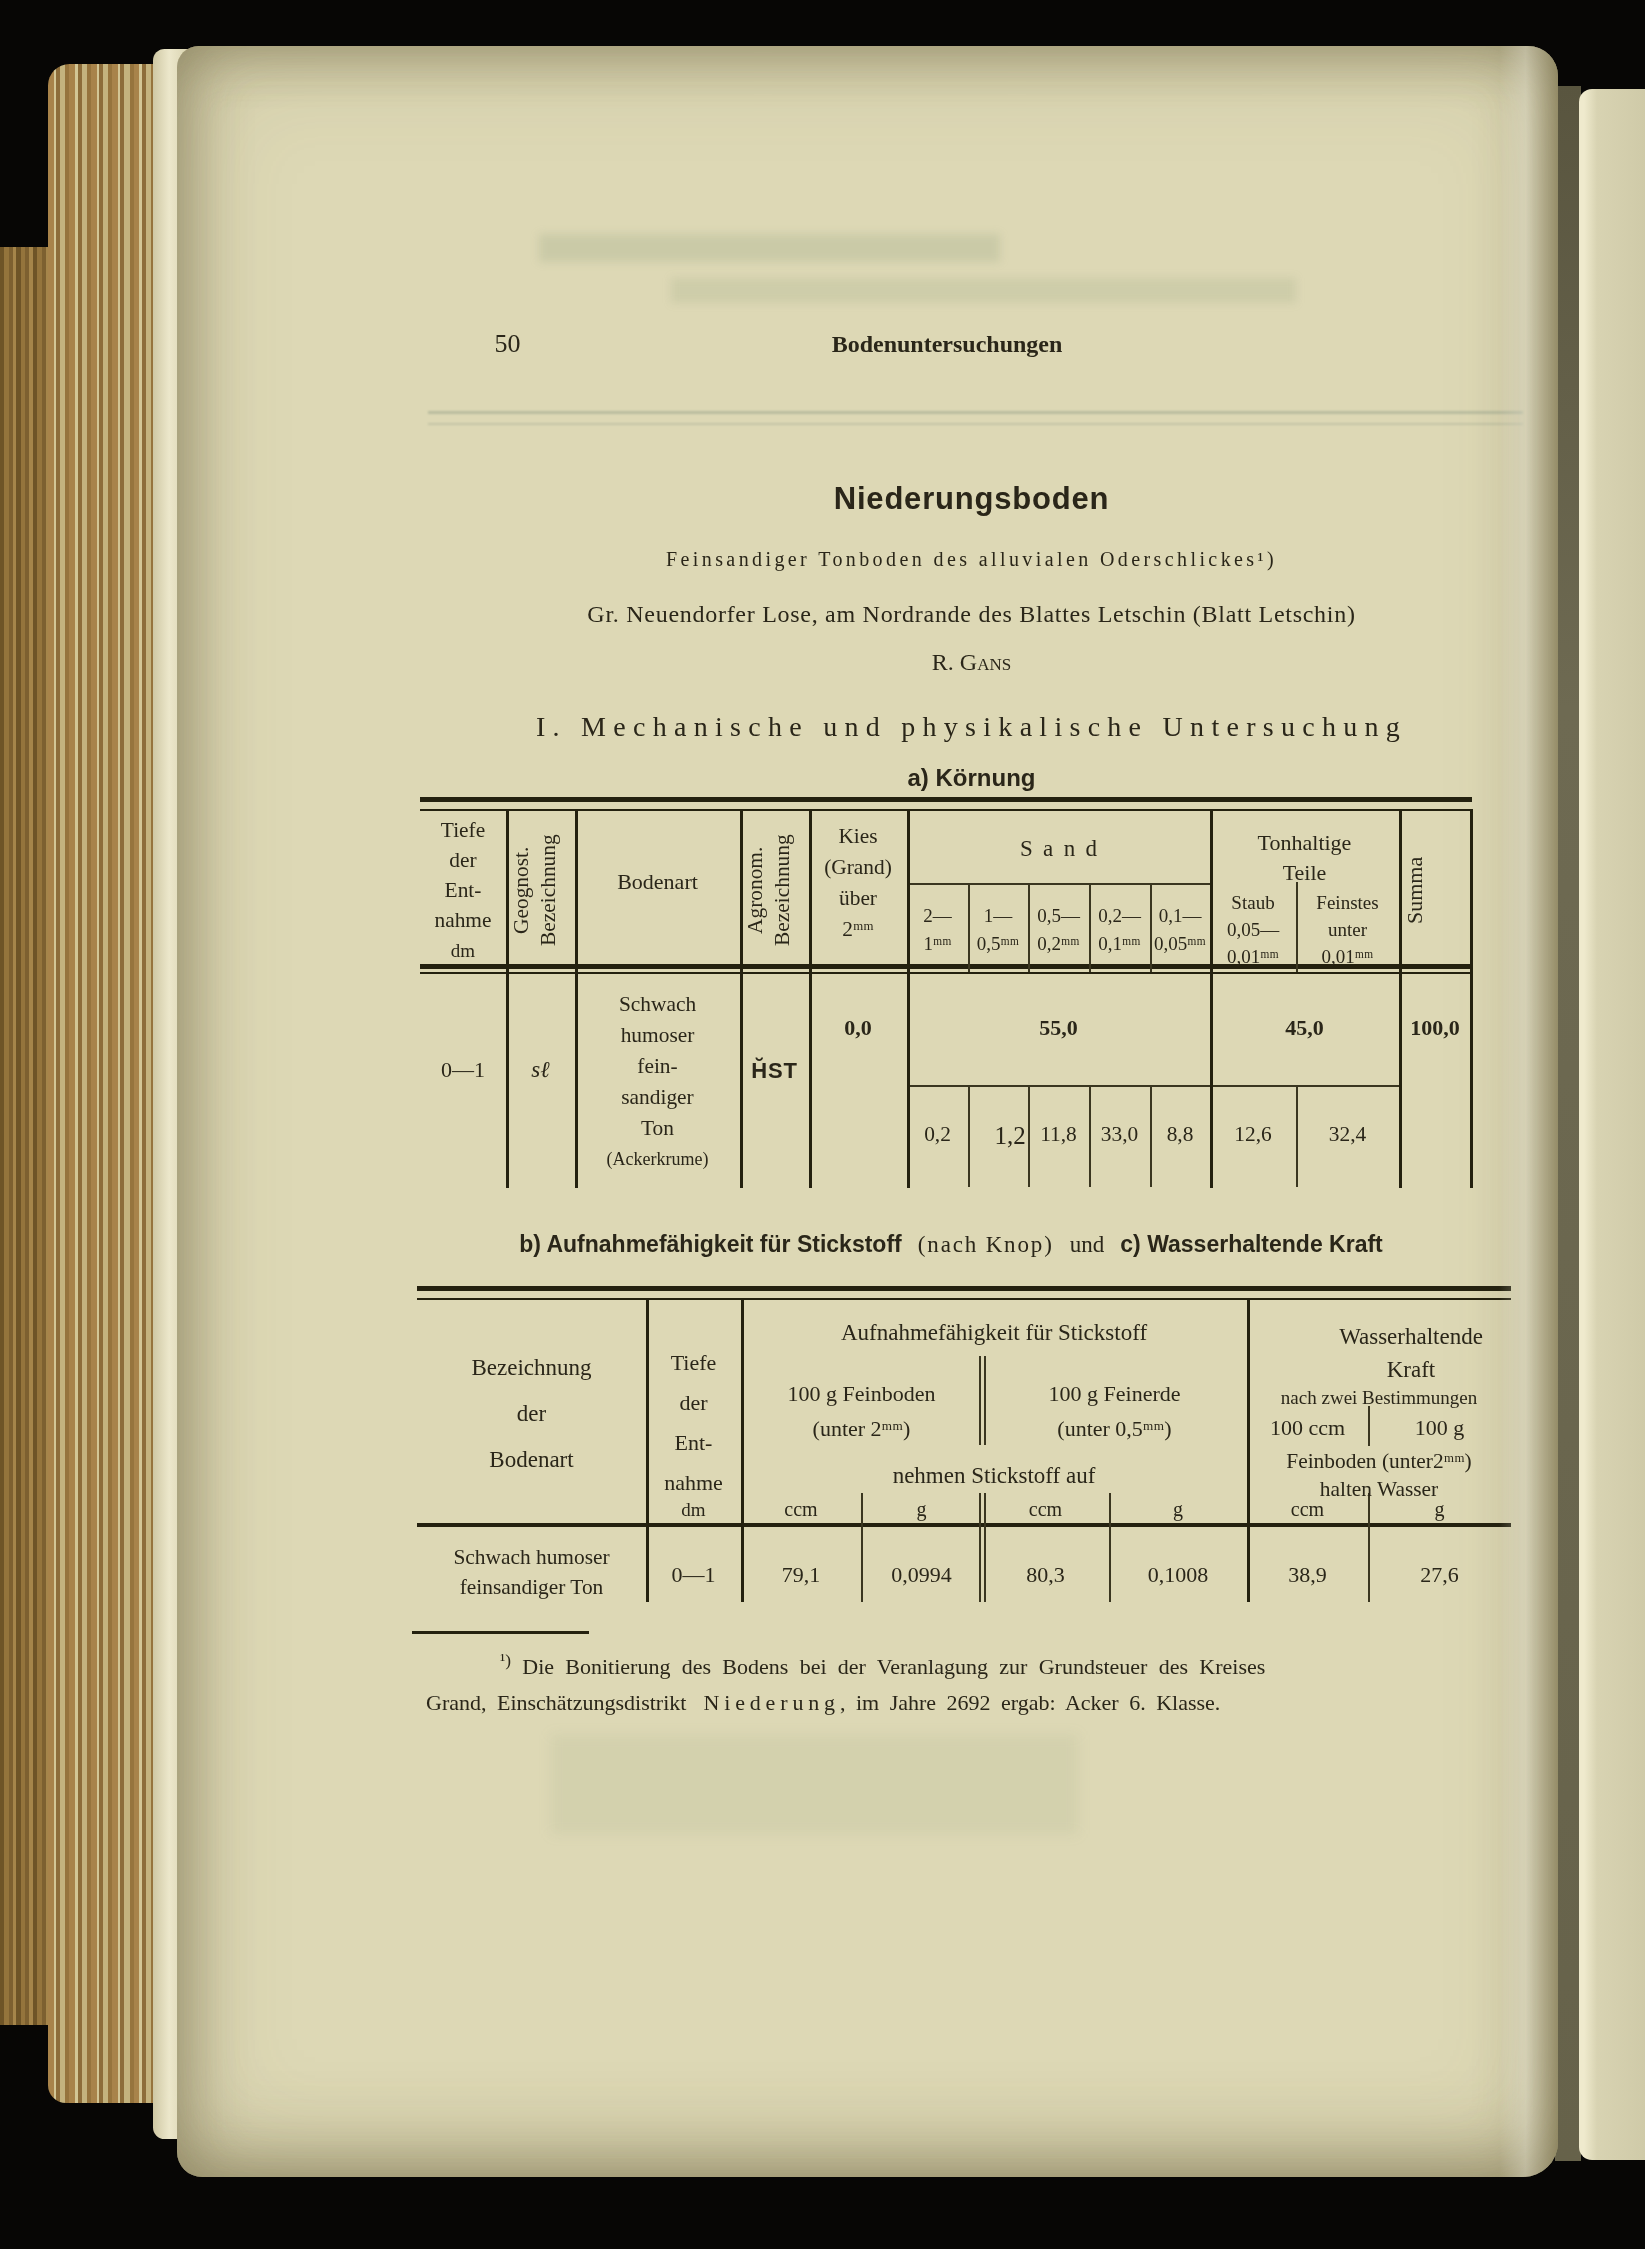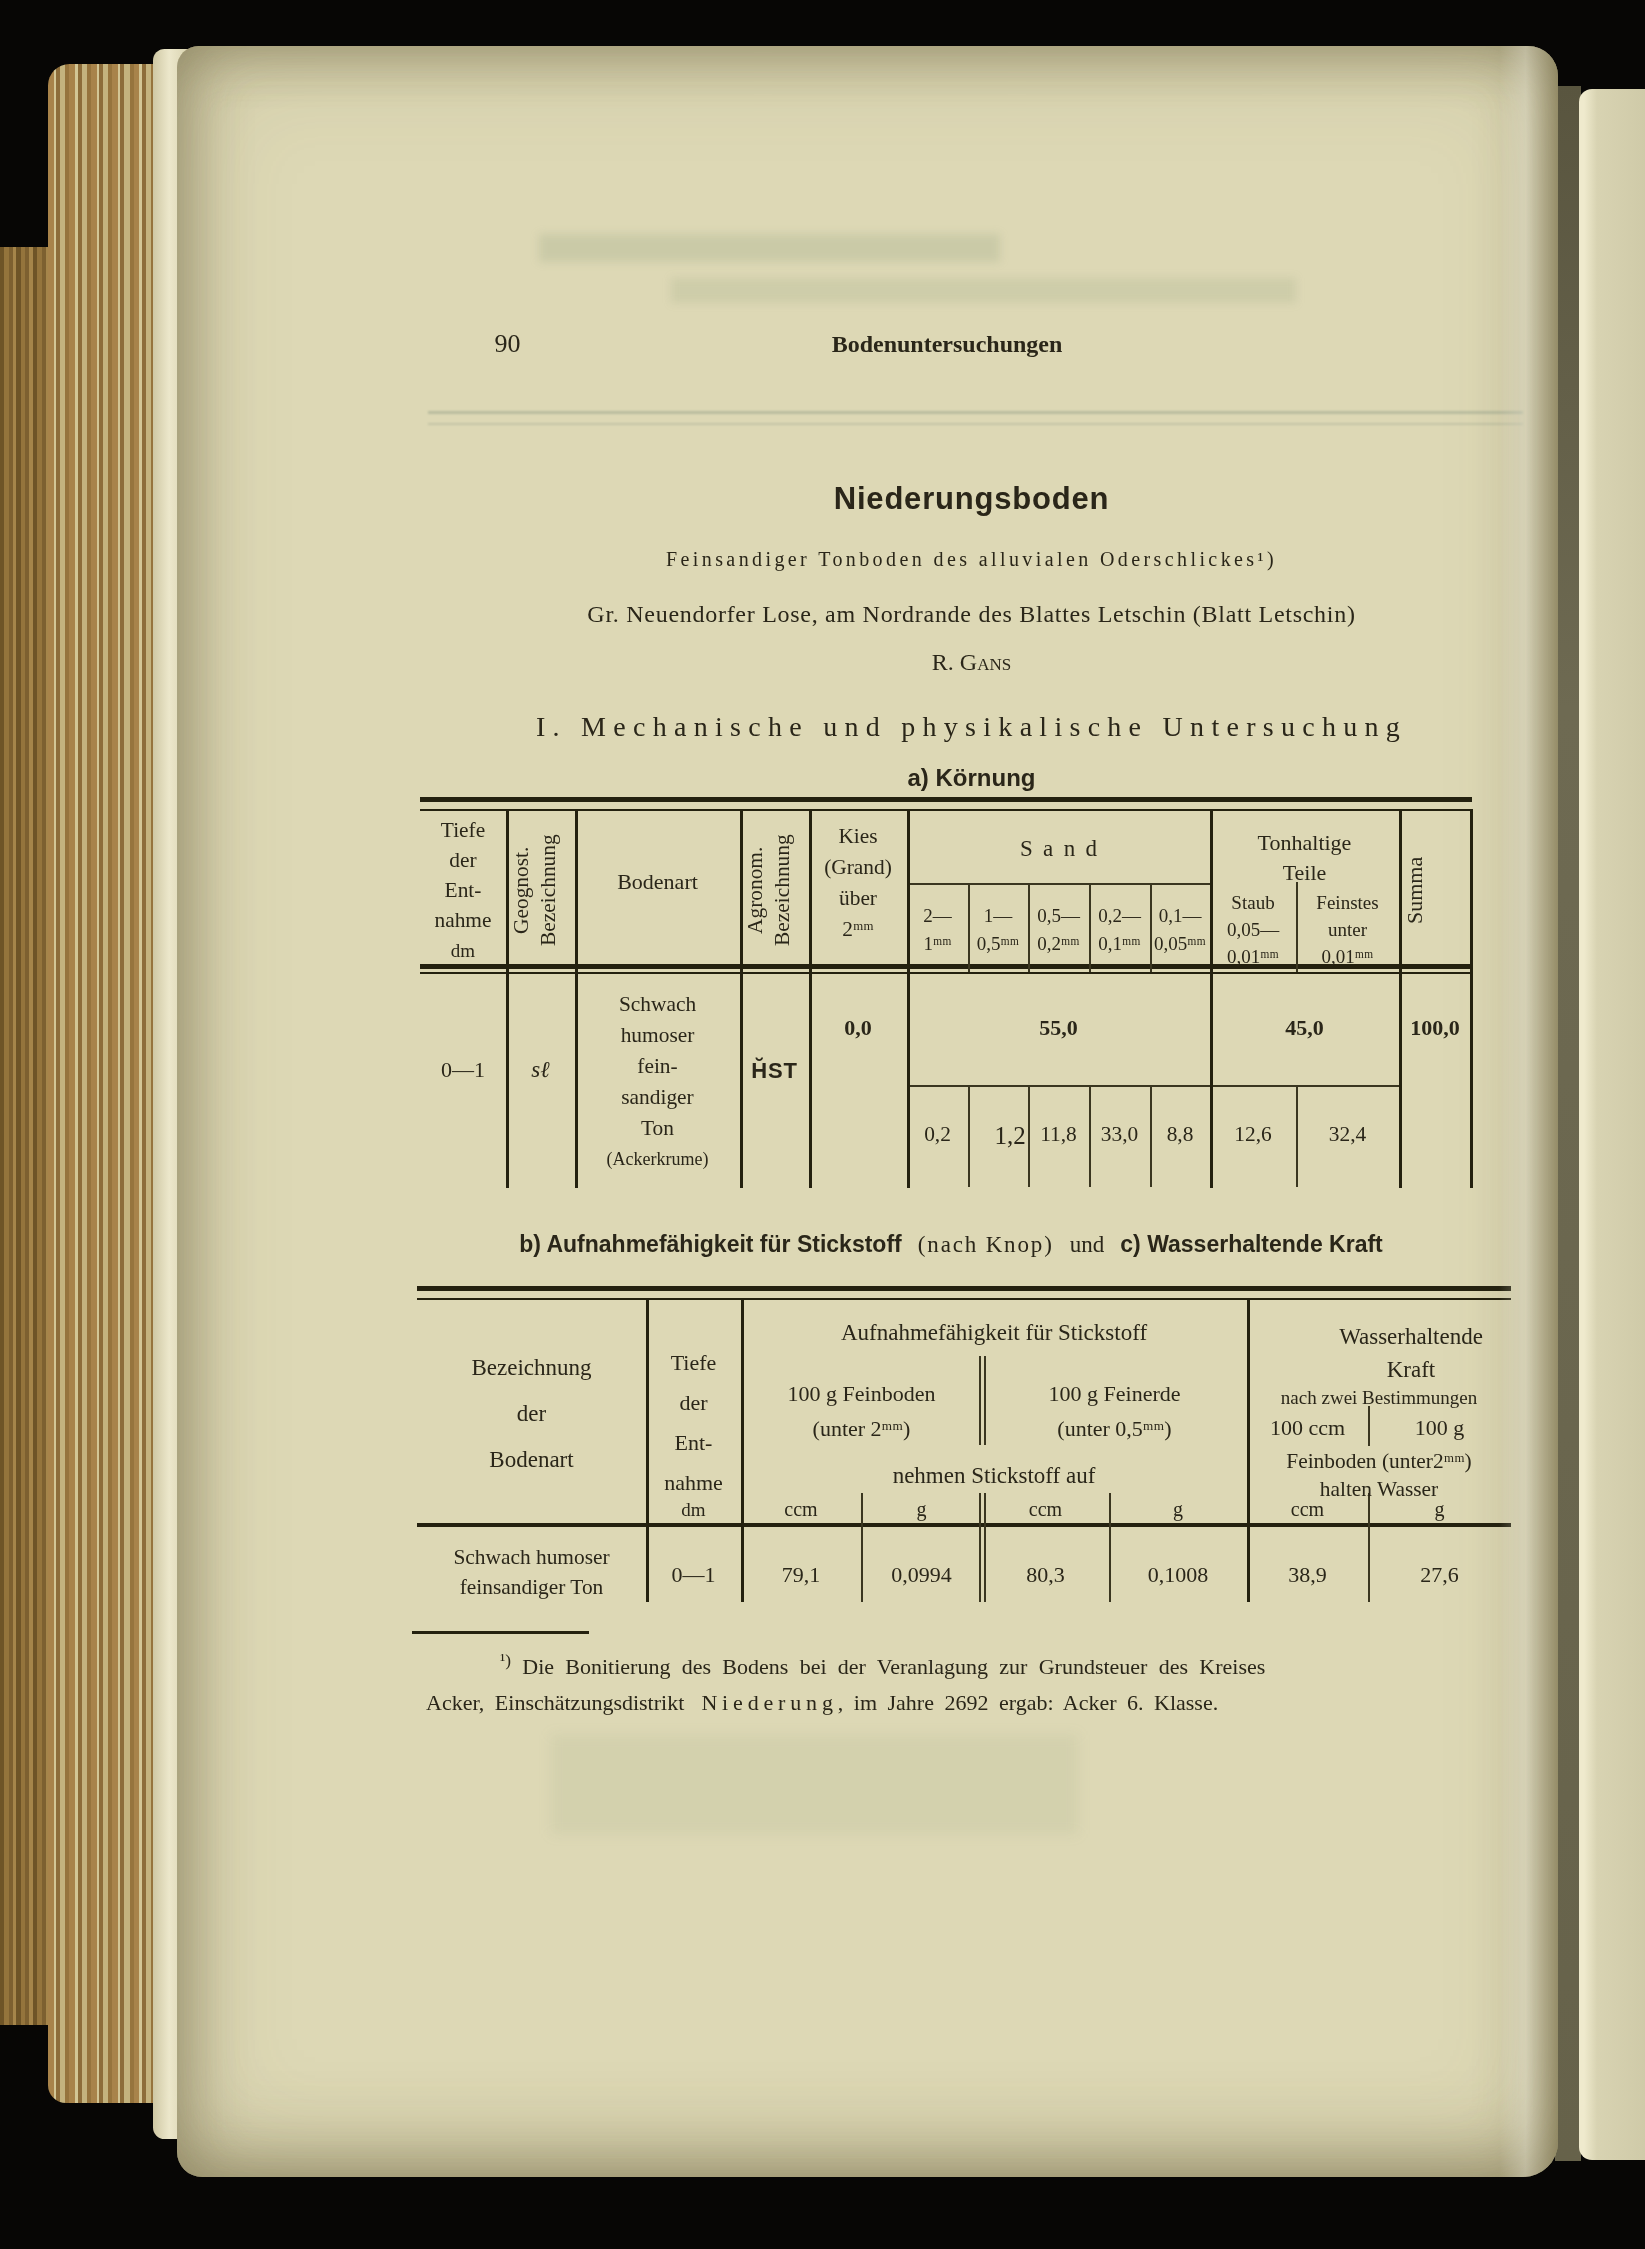--- a/index.html
+++ b/index.html
@@ -54,21 +54,21 @@
 <div class="next-page"></div>
 
 <div class="page">
 
   <div class="ghost" style="left:362px;top:188px;width:461px;height:28px;background:rgba(128,148,114,.20);filter:blur(4.1px);"></div>
   <div class="ghost" style="left:494px;top:232px;width:625px;height:25px;background:rgba(128,148,114,.16);filter:blur(4.1px);"></div>
   <div class="ghost" style="left:251px;top:365px;width:1095px;height:2.5px;background:#8d9a84;opacity:.45;filter:blur(0.8px);"></div>
   <div class="ghost" style="left:251px;top:377px;width:1095px;height:1.6px;background:#8d9a84;opacity:.32;filter:blur(0.8px);"></div>
   <div class="ghost" style="left:374px;top:1689px;width:527px;height:99px;background:rgba(124,144,110,.10);filter:blur(6.6px);"></div>
 
-  <div class="abs ser ctr" style="left:281px;top:283px;width:99px;font-size:26px;">90</div>
+  <div class="abs ser ctr" style="left:281px;top:283px;width:99px;font-size:26px;">50</div>
   <div class="abs ser ctr" style="left:597px;top:285px;width:346px;font-size:24px;font-weight:600;">Bodenuntersuchungen</div>
 
   <div class="abs sans b ctr" style="left:243px;top:435px;width:1103px;font-size:31px;letter-spacing:0.8px;">Niederungsboden</div>
   <div class="abs ser ctr" style="left:243px;top:502px;width:1103px;font-size:20px;letter-spacing:.17em;">Feinsandiger Tonboden des alluvialen Oderschlickes¹)</div>
   <div class="abs ser ctr" style="left:243px;top:555px;width:1103px;font-size:24px;letter-spacing:.03em;">Gr. Neuendorfer Lose, am Nordrande des Blattes Letschin (Blatt Letschin)</div>
   <div class="abs ser ctr" style="left:243px;top:603px;width:1103px;font-size:24px;">
     <span>R. G</span><span style="font-size:17px;text-align:right;">ANS</span>
   </div>
   <div class="abs ser ctr" style="left:243px;top:665px;width:1103px;font-size:28px;letter-spacing:.26em;">I. Mechanische und physikalische Untersuchung</div>
   <div class="abs sans b ctr" style="left:243px;top:718px;width:1103px;font-size:24px;">a) Körnung</div>
@@ -216,19 +216,19 @@
   <div class="abs ser ctr" style="left:932px;top:1516px;width:138px;font-size:22px;">0,1008</div>
   <div class="abs ser ctr" style="left:1070px;top:1516px;width:121px;font-size:22px;">38,9</div>
   <div class="abs ser ctr" style="left:1191px;top:1516px;width:143px;font-size:22px;">27,6</div>
 
   <div class="hr" style="left:235px;top:1585px;width:177px;height:2.5px;"></div>
   <div class="abs ser" style="left:323px;top:1605px;width:1020px;font-size:22px;word-spacing:5.8px;">
     <span style="font-size:17.3px;vertical-align:super;">¹)</span>
     <span>Die Bonitierung des Bodens bei der Veranlagung zur Grundsteuer des Kreises</span>
   </div>
   <div class="abs ser" style="left:249px;top:1644px;width:1095px;font-size:22px;word-spacing:5px;">
-    <span>Acker, Einschätzungsdistrikt</span>
+    <span>Grand, Einschätzungsdistrikt</span>
     <span style="letter-spacing:.22em;margin-left:.3em;">Niederung</span><span>, im Jahre 2692 ergab: Acker 6. Klasse.</span>
   </div>
 
   <div class="page-roll"></div>
 </div>
 
 
 </body></html>

